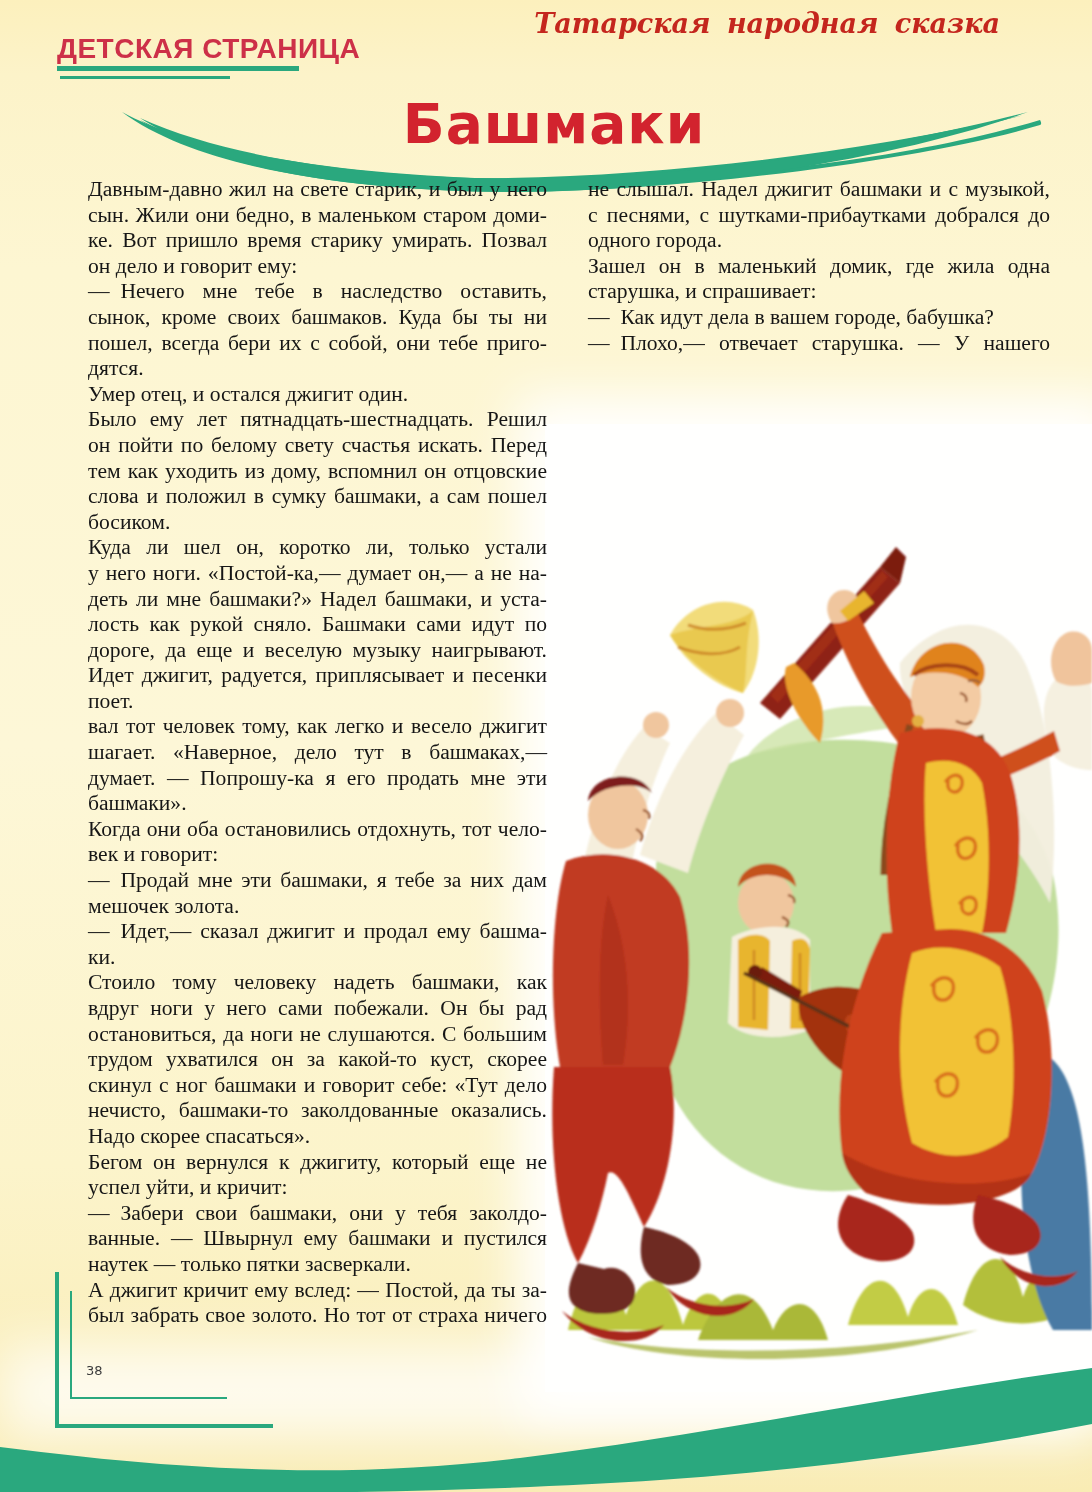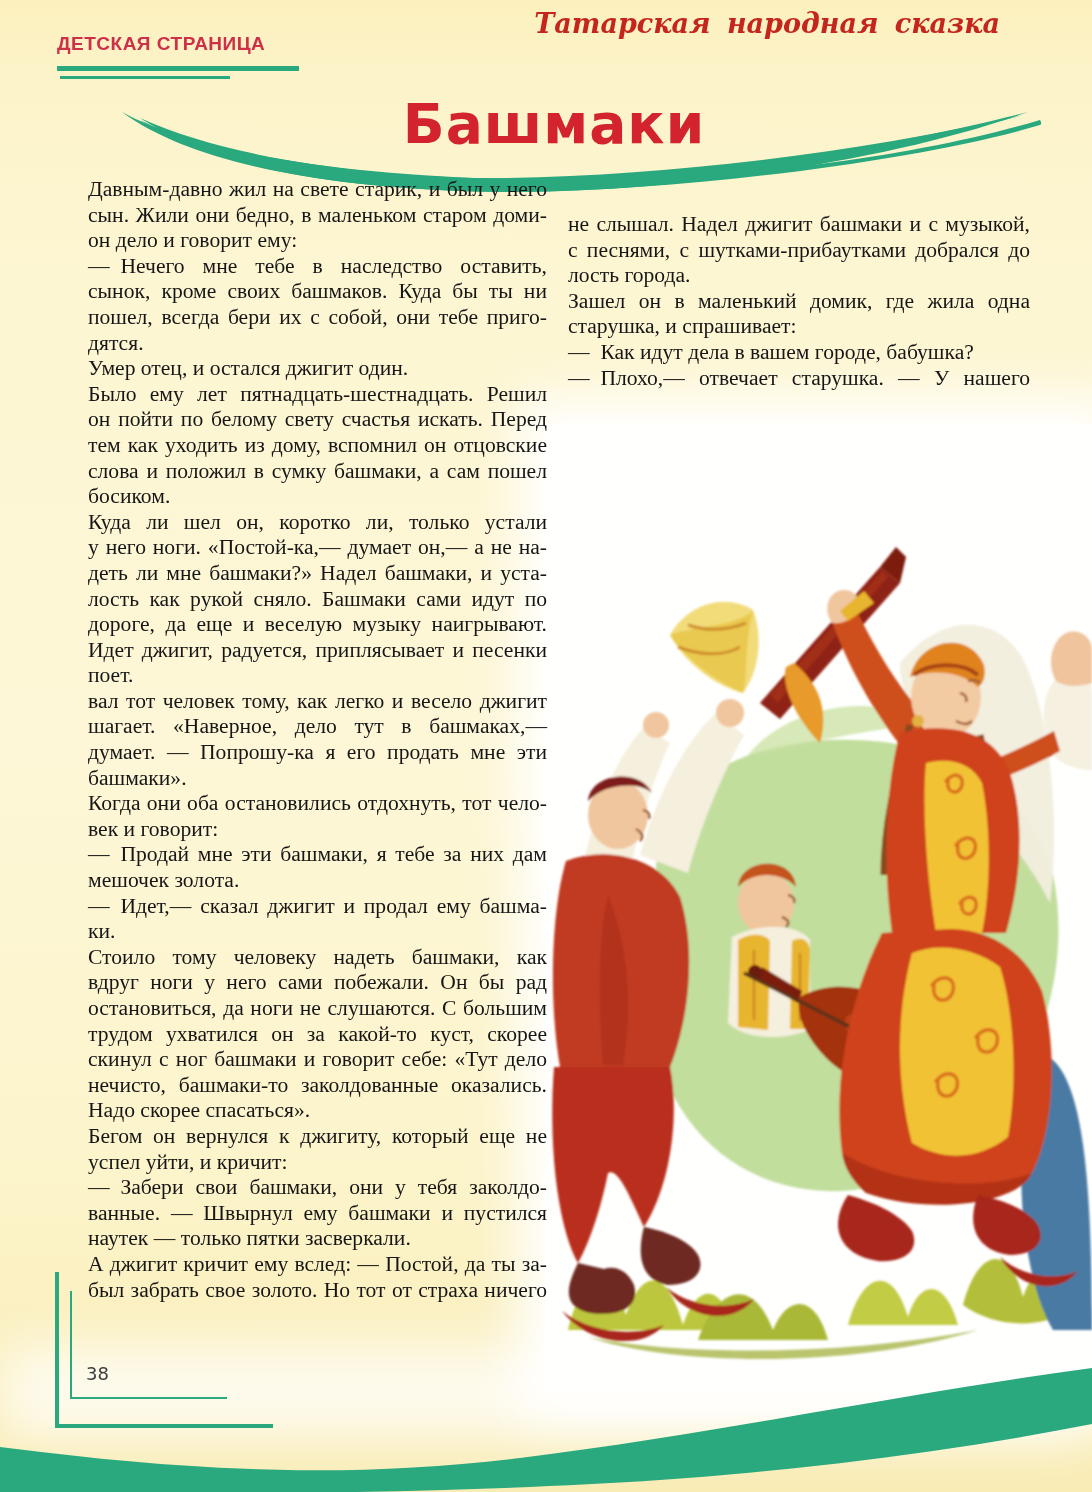--- a/index.html
+++ b/index.html
@@ -4,47 +4,47 @@
 <style>
   html,body{margin:0;padding:0;}
   body{
     width:1092px;height:1492px;position:relative;overflow:hidden;
     background:linear-gradient(180deg,#fcf0bd 0%,#fcf3c9 5%,#fdf6d2 18%,#fdf7d7 50%,#fcf4cb 78%,#f9ecb4 100%);
     font-family:"Liberation Serif", serif;
   }
   .abs{position:absolute;}
   
   .kicker{left:57px;top:33px;font-family:"Liberation Sans",sans-serif;font-weight:bold;
-    font-size:19px;letter-spacing:.5px;color:#cd3048;}
+    font-size:28px;letter-spacing:.5px;color:#cd3048;}
   .rule1{left:57px;top:66px;width:242px;height:5px;background:#2aa87e;}
   .rule2{left:60px;top:76px;width:170px;height:3px;background:#2aa87e;}
   .genre{right:92px;top:8px;font-family:"DejaVu Serif",serif;font-style:italic;font-weight:bold;
     font-size:27px;color:#c4261d;word-spacing:7px;text-align:right;}
   .title{left:0;top:84px;width:1092px;text-align:center;font-family:"DejaVu Sans",sans-serif;
     font-weight:800;font-size:55px;letter-spacing:1px;color:#d2232e;}
   .title-swoosh{left:0;top:0;width:1092px;height:210px;pointer-events:none;}
   
   .col{width:459px;font-size:21.6px;line-height:25.6px;color:#161616;}
   .col-left{left:88px;top:177px;}
-  .col-right{left:568px;top:177px;width:462px;margin-top:35px;}
+  .col-right{left:588px;top:177px;width:462px;}
   .text-line{text-align:justify;text-align-last:justify;font-family:Liberation Serif, serif;}
   .text-line.para-end{text-align-last:left;}
   
   .white-zone{left:545px;top:424px;width:547px;height:968px;background:#fffffe;
     box-shadow:0 0 46px 28px rgba(255,255,255,.96);}
   .bottom-glow{left:0;top:1345px;width:1092px;height:95px;background:rgba(255,255,255,.75);
     filter:blur(26px);}
   .art{left:548px;top:425px;width:544px;height:975px;}
   
   .corner{background:#2aa87e;}
   .c-outer-v{left:55px;top:1272px;width:4px;height:156px;}
   .c-outer-h{left:55px;top:1424px;width:218px;height:4px;}
   .c-inner-v{left:70px;top:1291px;width:2px;height:108px;}
   .c-inner-h{left:70px;top:1397px;width:157px;height:2px;}
-  .page-number{left:86px;top:1363px;font-family:"DejaVu Sans",sans-serif;font-size:18px;color:#3c3c3c;}
+  .page-number{left:86px;top:1363px;font-family:"DejaVu Sans",sans-serif;font-size:13px;color:#3c3c3c;}
   .bottom-ribbon{left:0;top:1360px;width:1092px;height:132px;}
 </style>
 </head>
 <body>
 
 <div class="abs bottom-glow"></div>
 <div class="abs white-zone"></div>
 
 <div class="abs kicker">ДЕТСКАЯ СТРАНИЦА</div>
 <div class="abs rule1"></div>
@@ -54,20 +54,21 @@
 
 <svg class="abs title-swoosh" viewBox="0 0 1092 210">
   <path d="M122,112 C240,178 560,196 820,164 C900,154 980,138 1040,120 C1041,122 1042,124 1040,125 C930,158 700,190 520,192 C360,192 200,170 122,112 Z" fill="#2aa87e"></path>
   <path d="M140,120 C210,156 310,174 430,178 C610,182 840,158 1028,114 C880,152 660,188 482,190 C332,190 205,164 140,120 Z" fill="#2aa87e"></path>
   <path d="M140,118 C250,168 430,182 560,178 C750,172 910,142 1028,112 C900,158 700,190 520,192 C360,192 215,168 140,118 Z" fill="#2aa87e"></path>
 </svg>
 
 <div class="abs col col-left">
     <div class="text-line">Давным-давно жил на свете старик, и был у него</div>
     <div class="text-line">сын. Жили они бедно, в маленьком старом доми-</div>
+    <div class="text-line">ке. Вот пришло время старику умирать. Позвал</div>
     <div class="text-line para-end">он дело и говорит ему:</div>
     <div class="text-line">— Нечего мне тебе в наследство оставить,</div>
     <div class="text-line">сынок, кроме своих башмаков. Куда бы ты ни</div>
     <div class="text-line">пошел, всегда бери их с собой, они тебе приго-</div>
     <div class="text-line para-end">дятся.</div>
     <div class="text-line para-end">Умер отец, и остался джигит один.</div>
     <div class="text-line">Было ему лет пятнадцать-шестнадцать. Решил</div>
     <div class="text-line">он пойти по белому свету счастья искать. Перед</div>
     <div class="text-line">тем как уходить из дому, вспомнил он отцовские</div>
     <div class="text-line">слова и положил в сумку башмаки, а сам пошел</div>
@@ -100,21 +101,21 @@
     <div class="text-line para-end">успел уйти, и кричит:</div>
     <div class="text-line">— Забери свои башмаки, они у тебя заколдо-</div>
     <div class="text-line">ванные. — Швырнул ему башмаки и пустился</div>
     <div class="text-line para-end">наутек — только пятки засверкали.</div>
     <div class="text-line">А джигит кричит ему вслед: — Постой, да ты за-</div>
     <div class="text-line">был забрать свое золото. Но тот от страха ничего</div>
   </div>
 <div class="abs col col-right">
     <div class="text-line">не слышал. Надел джигит башмаки и с музыкой,</div>
     <div class="text-line">с песнями, с шутками-прибаутками добрался до</div>
-    <div class="text-line para-end">лость города.</div>
+    <div class="text-line para-end">одного города.</div>
     <div class="text-line">Зашел он в маленький домик, где жила одна</div>
     <div class="text-line para-end">старушка, и спрашивает:</div>
     <div class="text-line para-end">— Как идут дела в вашем городе, бабушка?</div>
     <div class="text-line">— Плохо,— отвечает старушка. — У нашего</div>
   </div>
 
 <svg class="abs art" viewBox="0 0 544 975">
   <defs>
     <filter id="soft" x="-10%" y="-10%" width="120%" height="120%">
       <feGaussianBlur stdDeviation="1.1"></feGaussianBlur>

